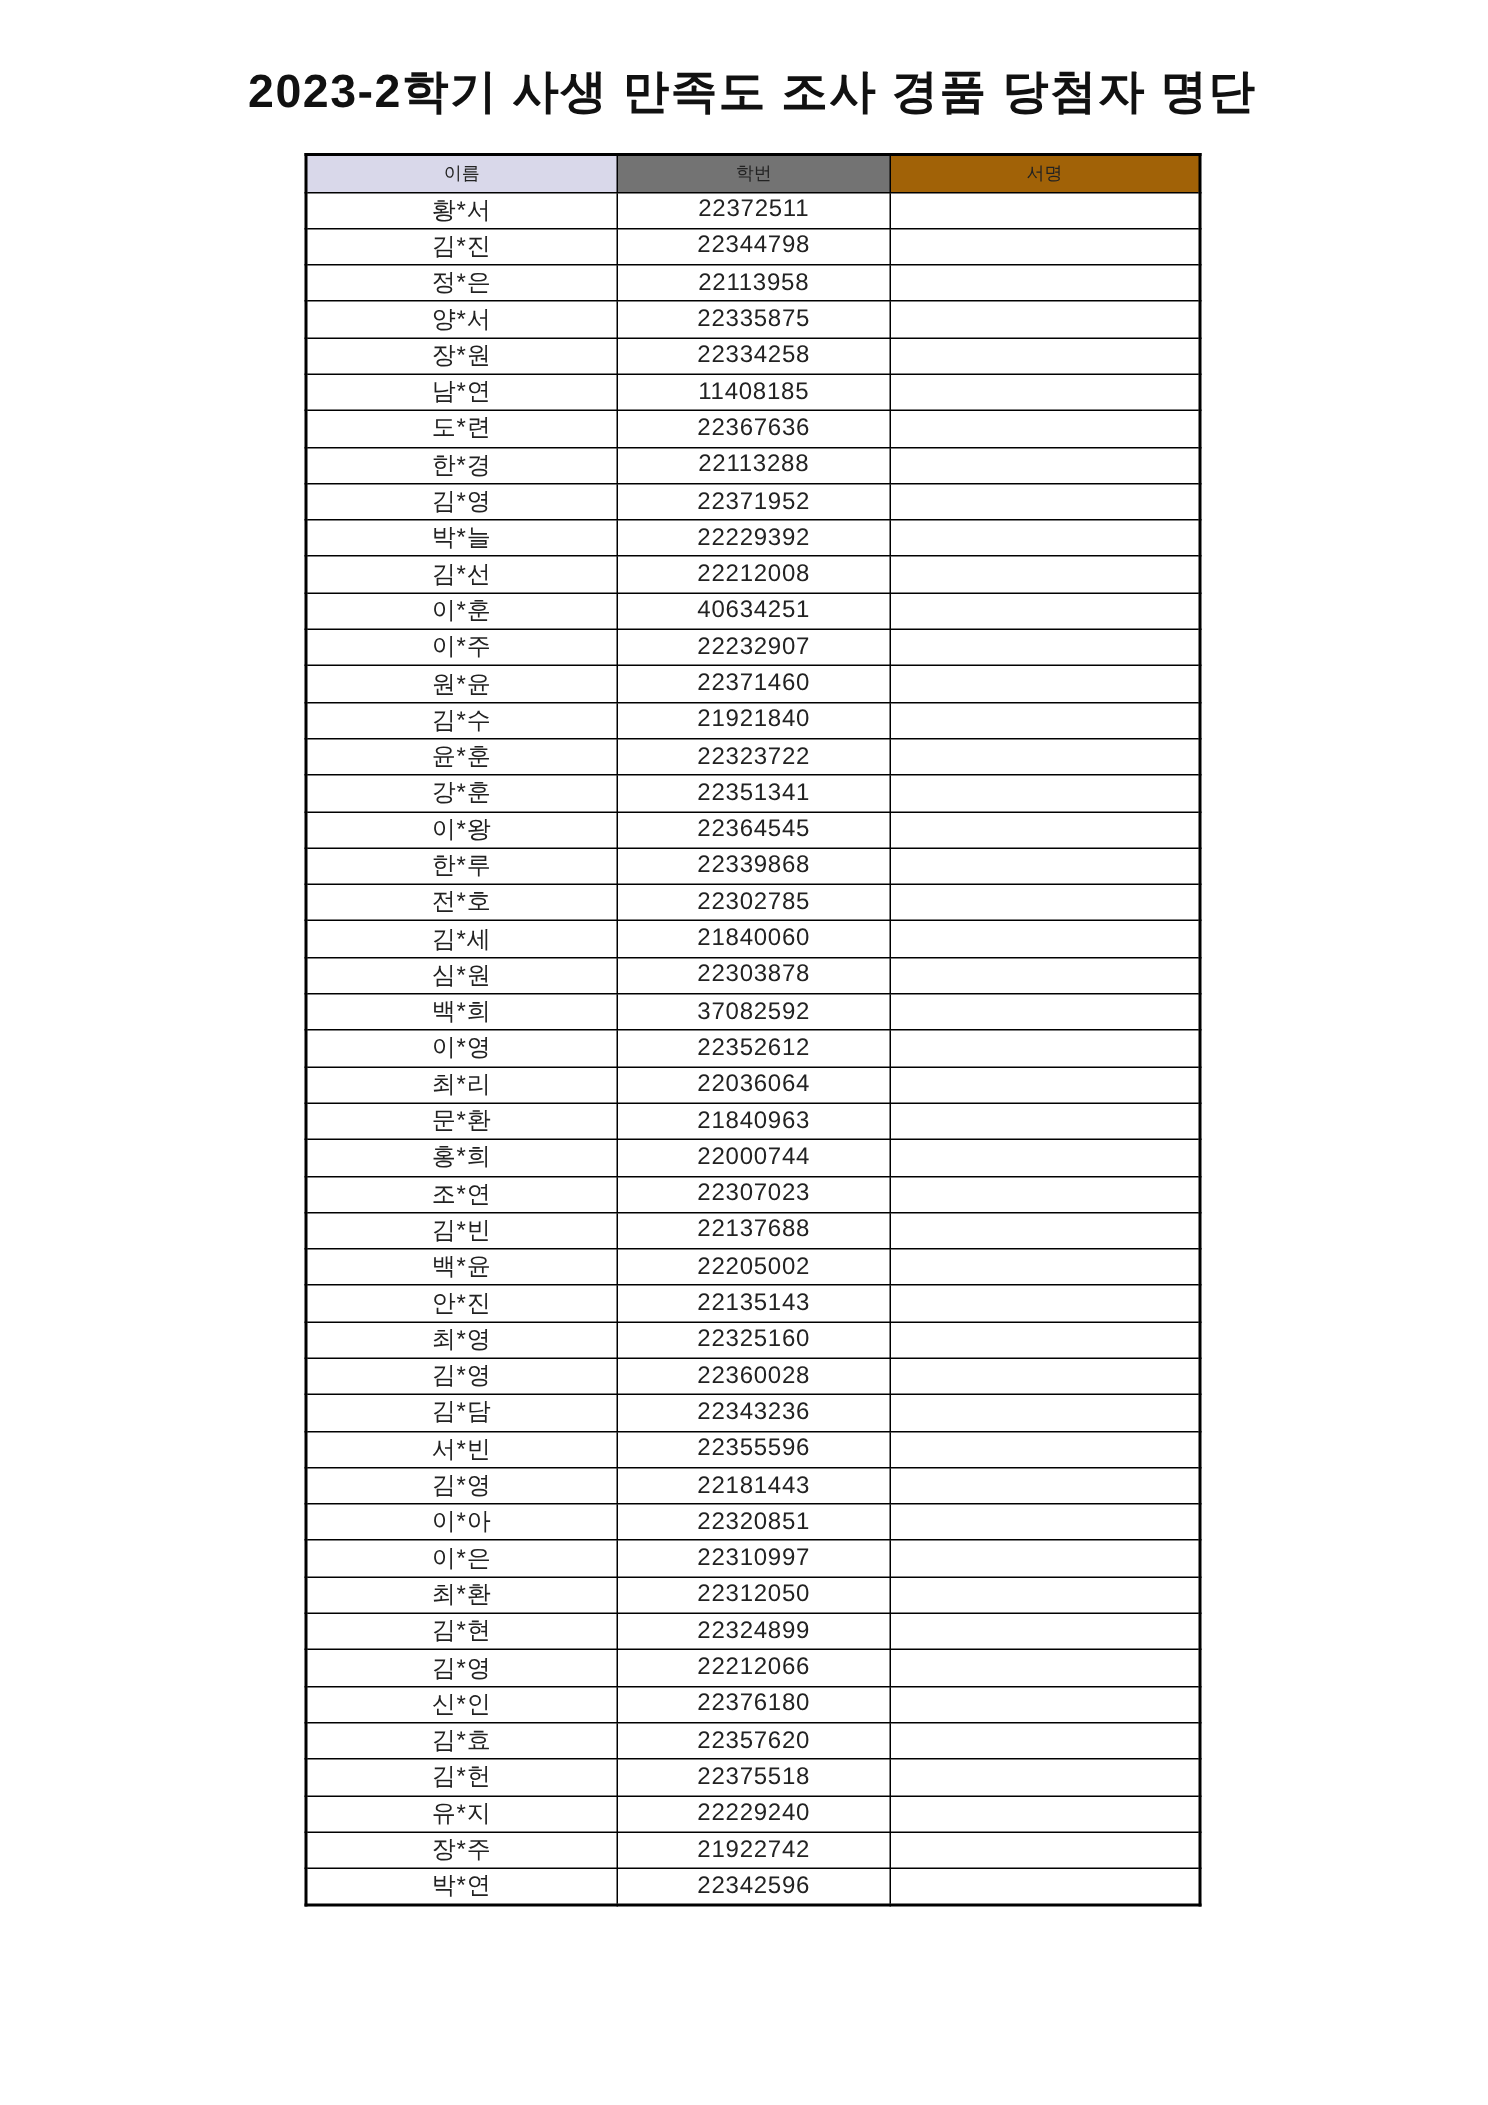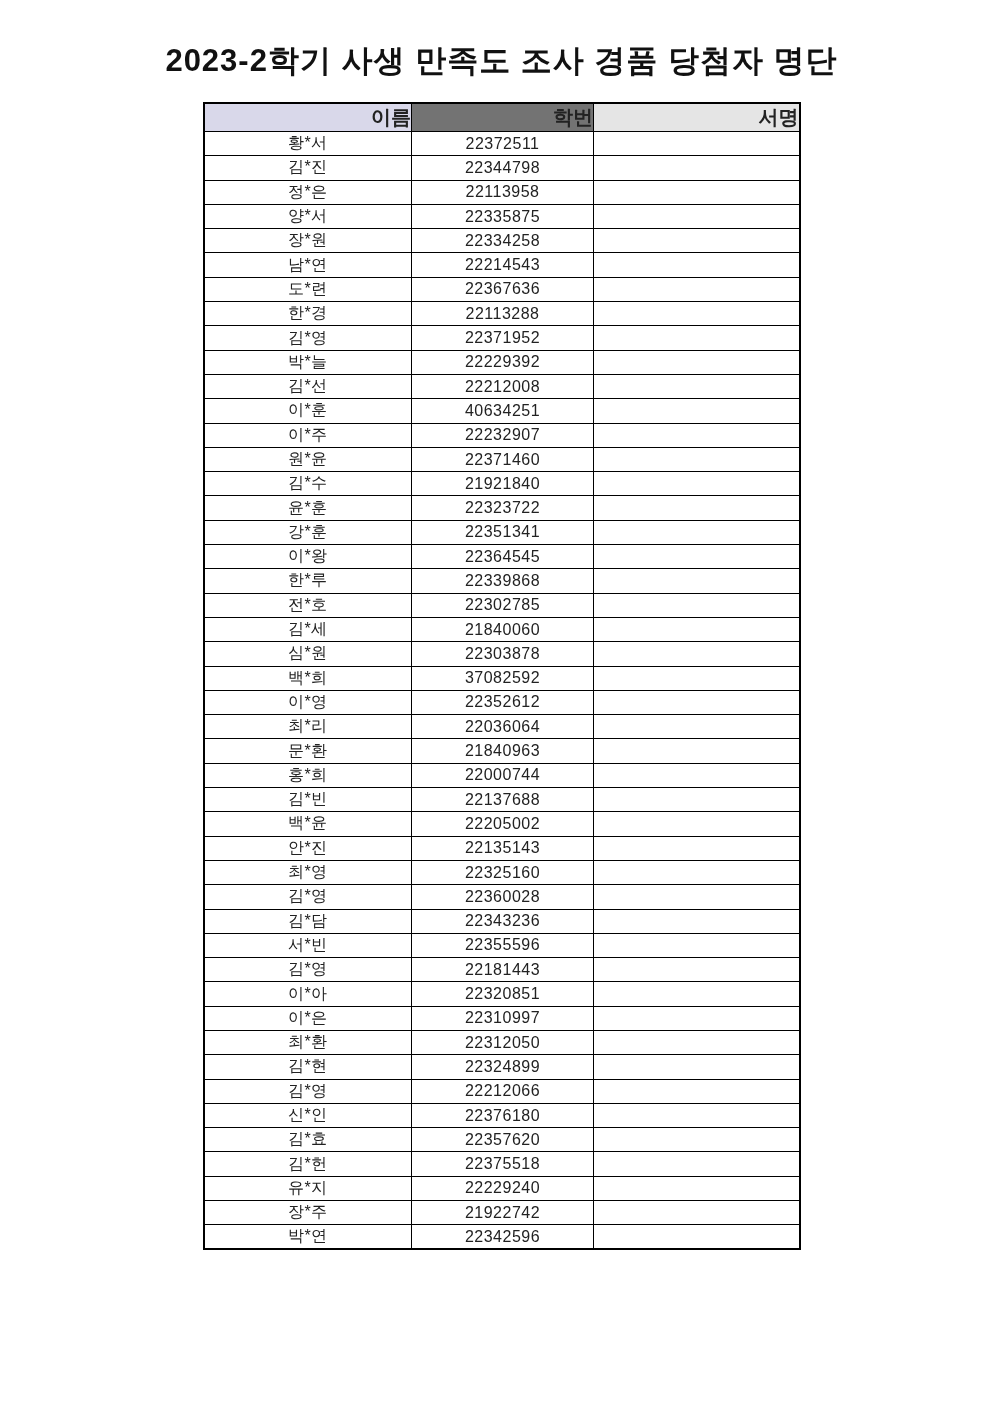--- a/index.html
+++ b/index.html
@@ -30,23 +30,23 @@
     table-layout: fixed;
     width: 596px;
     border: 2px solid #000000;
   }
   table.winner-table col.c-name { width: 208px; }
   table.winner-table col.c-id   { width: 182px; }
   table.winner-table col.c-sign { width: 206px; }
   table.winner-table th {
     border: 1px solid #000000;
     height: 25px;
-    font-size: 20px;
-    font-weight: 700;
-    text-align: right;
+    font-size: 12px;
+    font-weight: 400;
+    text-align: center;
     vertical-align: middle;
     color: #222222;
   }
   table.winner-table td {
     border: 1px solid #000000;
     height: 24.3px;
     font-size: 16px;
     text-align: center;
     vertical-align: middle;
     color: #222222;
@@ -65,21 +65,21 @@
   <table class="winner-table">
     <colgroup>
       <col class="c-name">
       <col class="c-id">
       <col class="c-sign">
     </colgroup>
     <thead>
       <tr>
         <th style="background: rgb(217, 216, 234);">이름</th>
         <th style="background: #737373;">학번</th>
-        <th style="background: #e5e5e5;">서명</th>
+        <th style="background: #a16207;">서명</th>
       </tr>
     </thead>
     <tbody>
     <tr>
       <td>황*서</td>
       <td>22372511</td>
       <td></td>
     </tr>
 
     <tr>
@@ -101,21 +101,21 @@
     </tr>
 
     <tr>
       <td>장*원</td>
       <td>22334258</td>
       <td></td>
     </tr>
 
     <tr>
       <td>남*연</td>
-      <td>22214543</td>
+      <td>11408185</td>
       <td></td>
     </tr>
 
     <tr>
       <td>도*련</td>
       <td>22367636</td>
       <td></td>
     </tr>
 
     <tr>
@@ -234,20 +234,25 @@
       <td>21840963</td>
       <td></td>
     </tr>
 
     <tr>
       <td>홍*희</td>
       <td>22000744</td>
       <td></td>
     </tr>
 
+    <tr>
+      <td>조*연</td>
+      <td>22307023</td>
+      <td></td>
+    </tr>
 
     <tr>
       <td>김*빈</td>
       <td>22137688</td>
       <td></td>
     </tr>
 
     <tr>
       <td>백*윤</td>
       <td>22205002</td>

